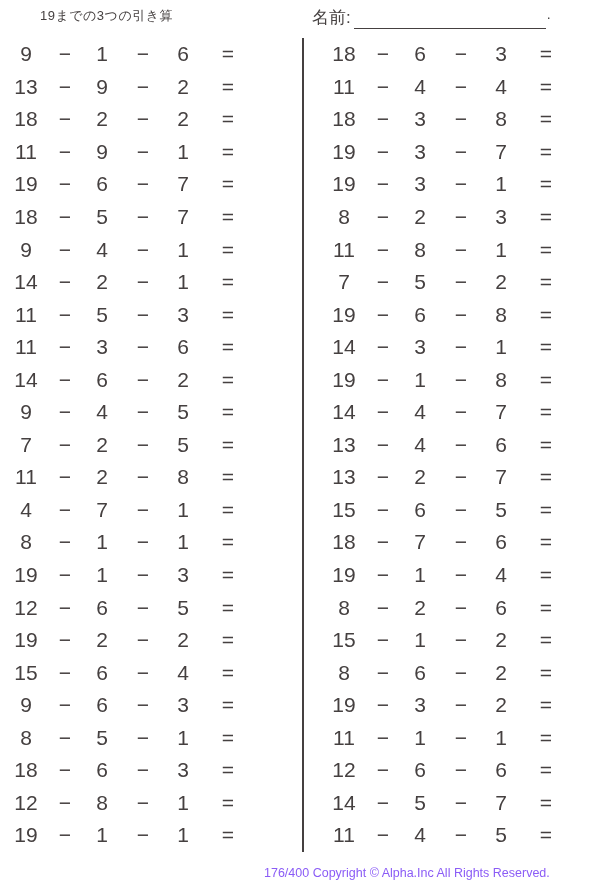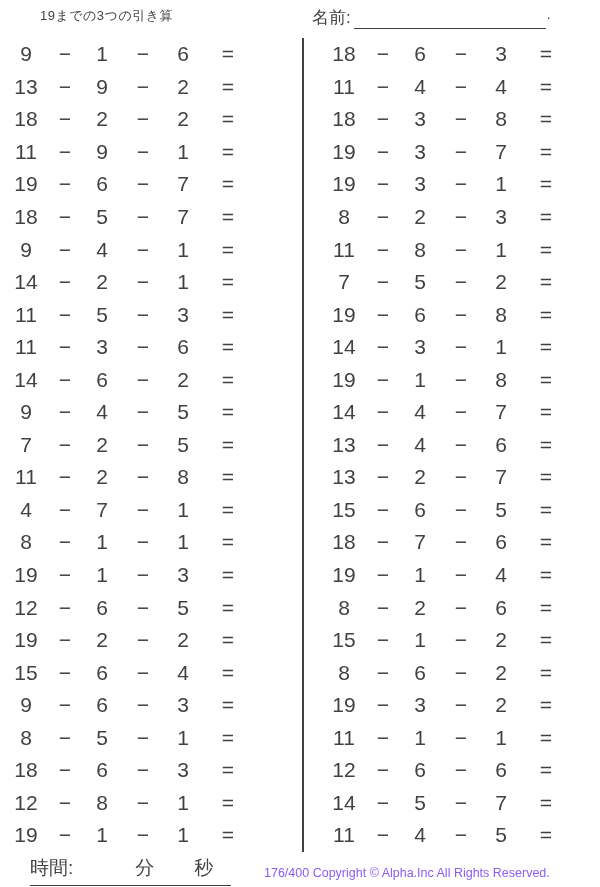--- a/index.html
+++ b/index.html
@@ -446,23 +446,18 @@
           <span>11</span>
           <span>−</span>
           <span>4</span>
           <span>−</span>
           <span>5</span>
           <span>=</span>
         </div>
       </div>
   </div>
 
-  <div class="footer-time">
-    <span>時間:</span>
-    <span class="min">分</span>
-    <span class="sec">秒</span>
-  </div>
 
   <div class="copyright">
     <span>176/400</span>
     <span>Copyright © Alpha.Inc All Rights Reserved.</span>
   </div>
 </div>
 
 </body></html>

